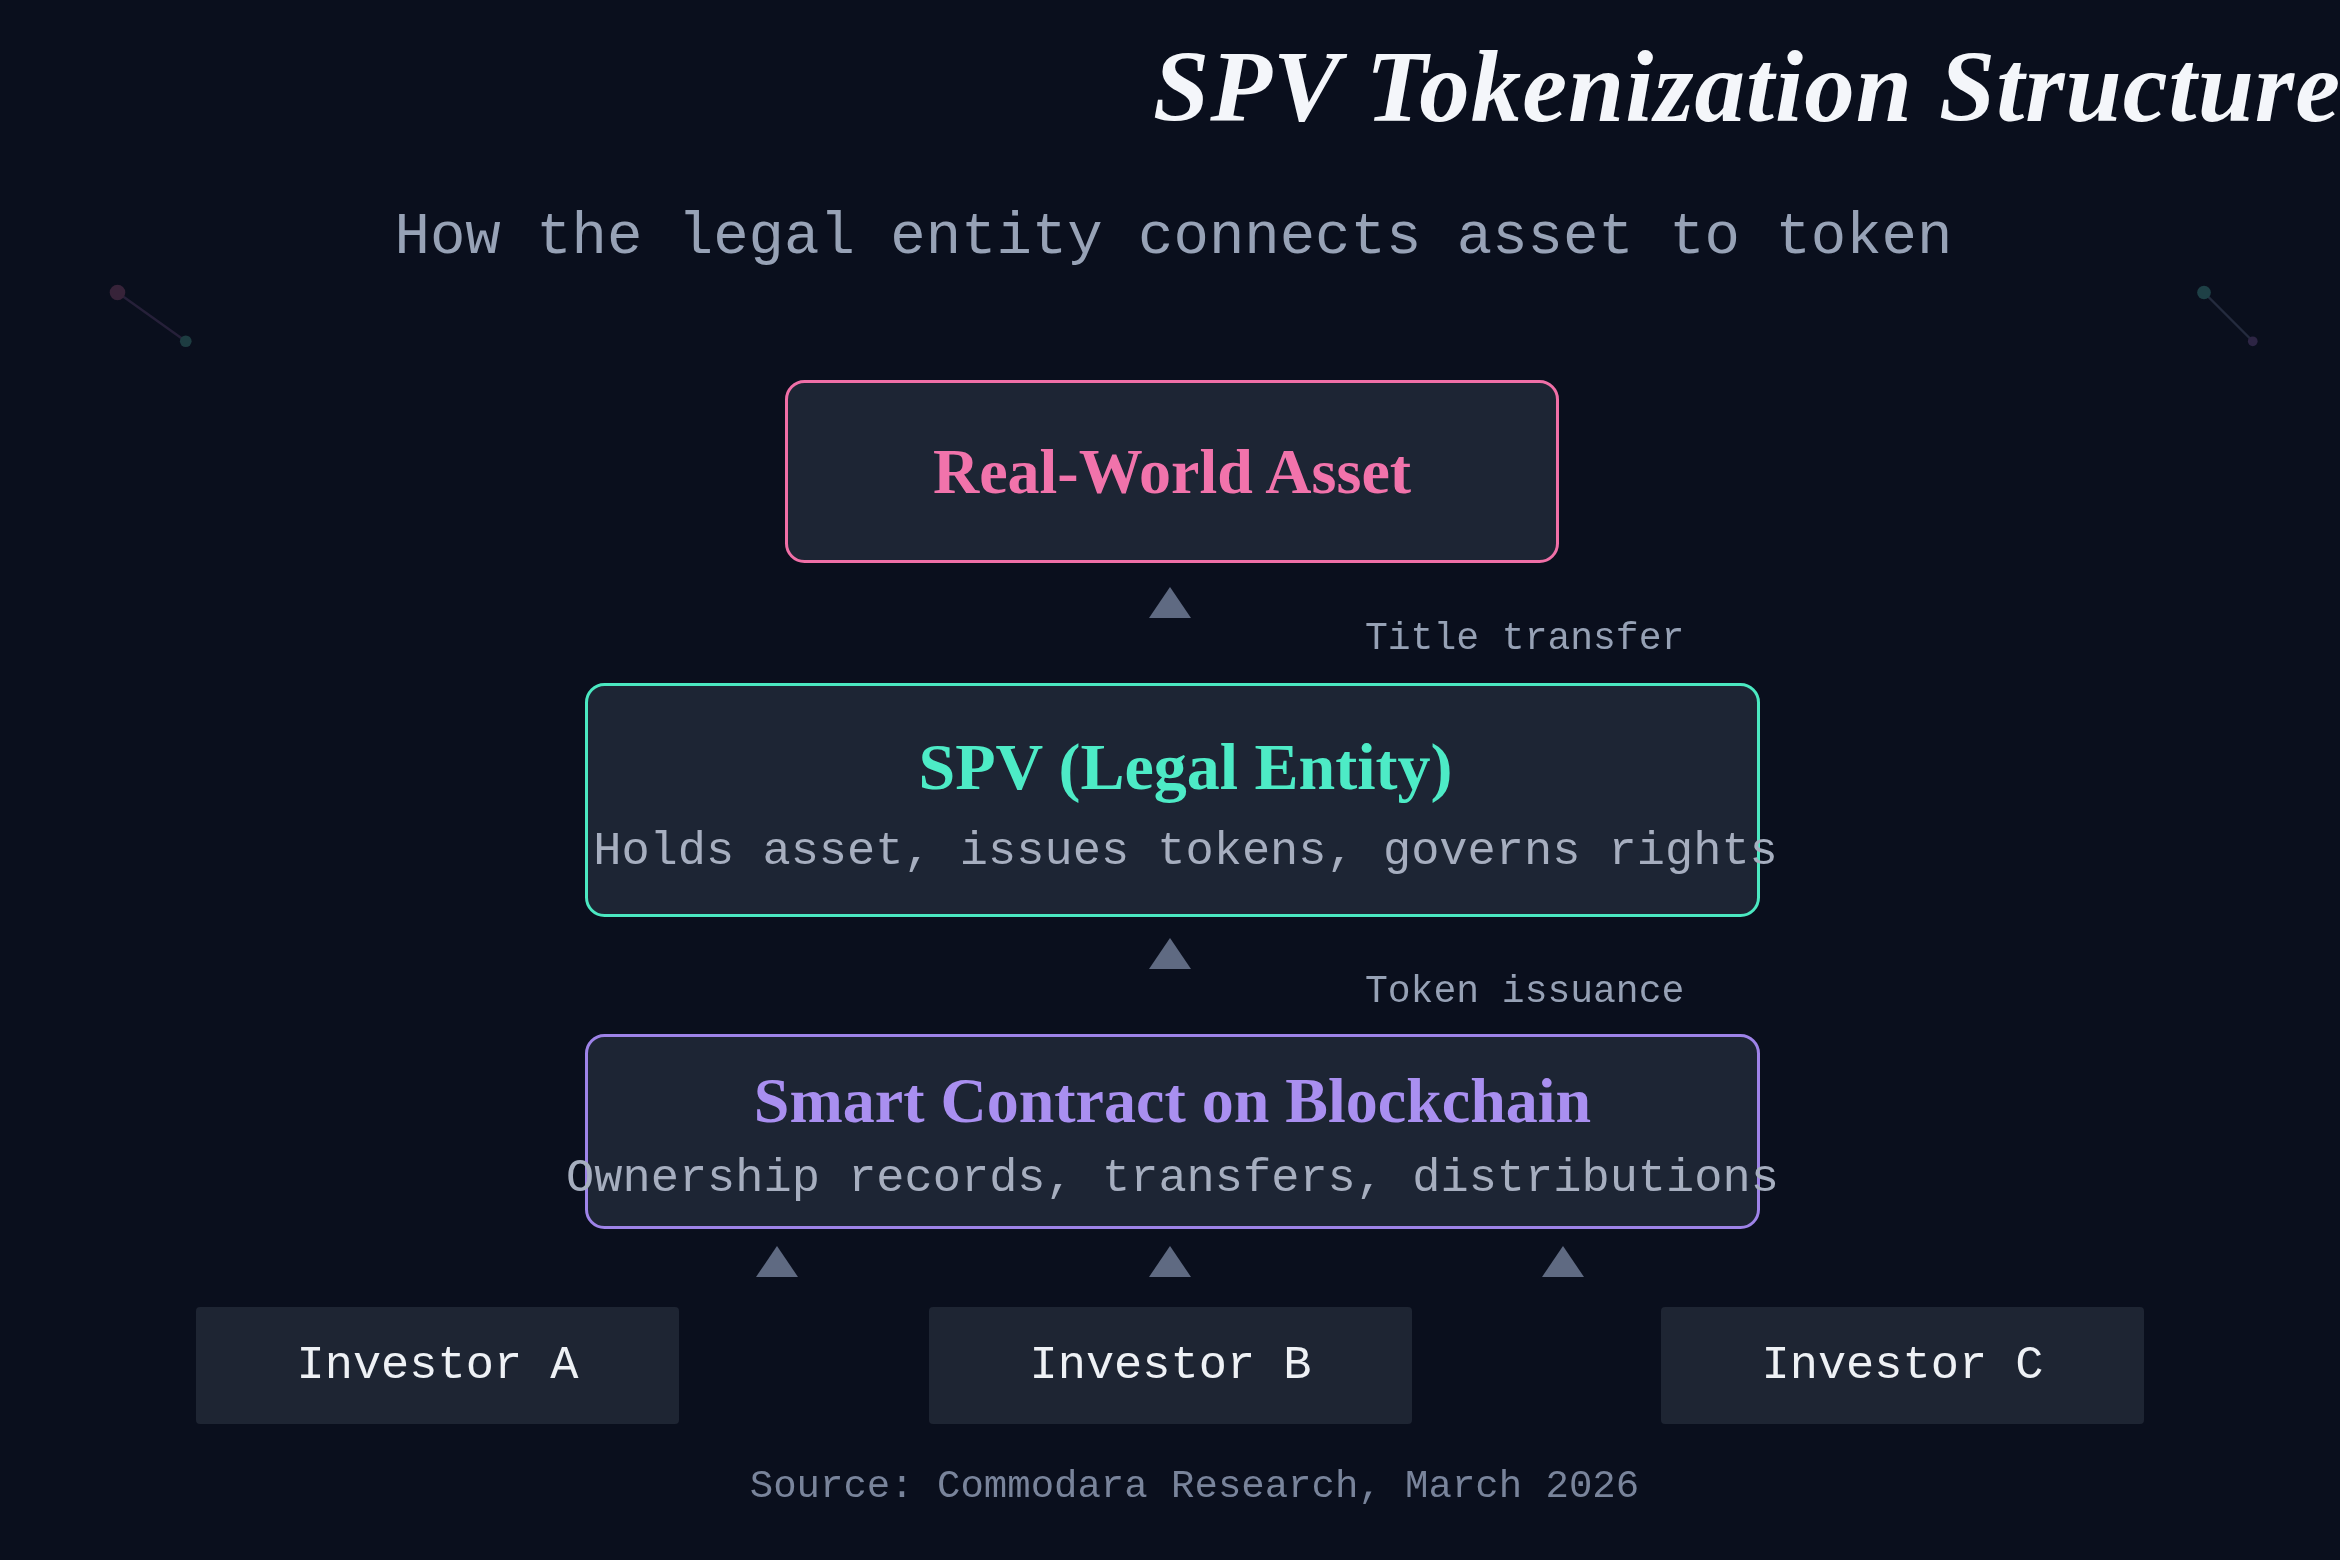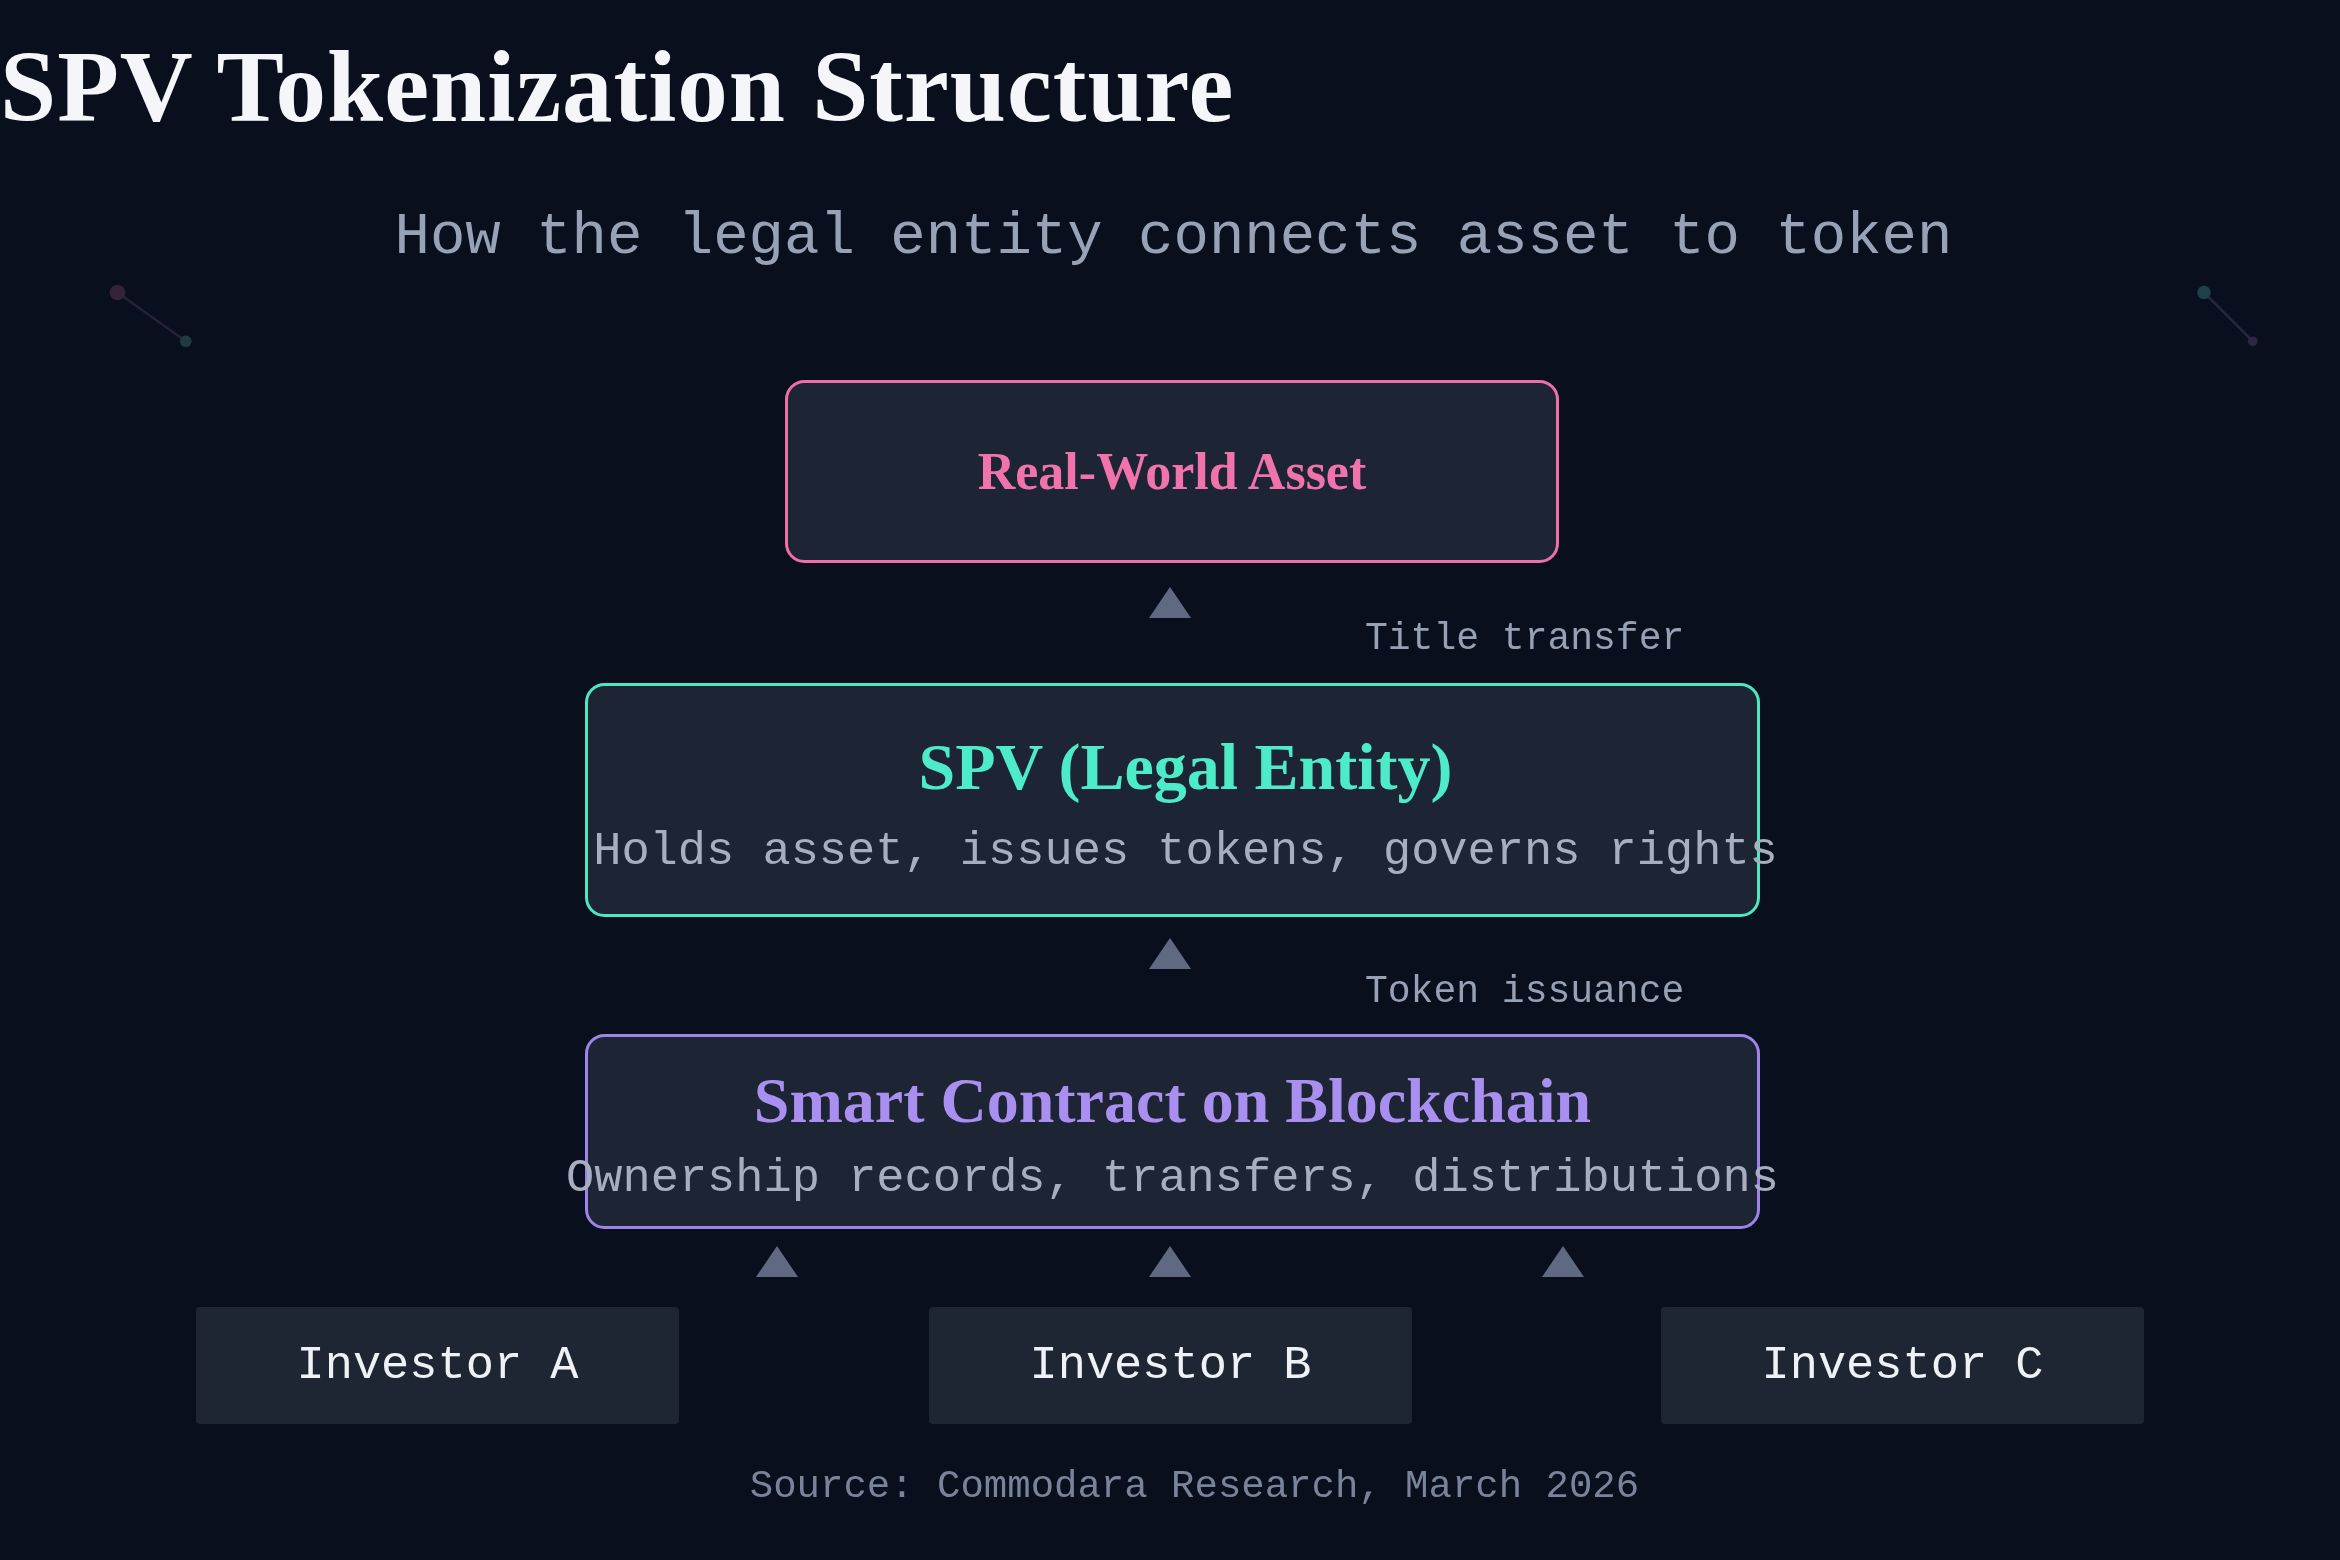--- a/index.html
+++ b/index.html
@@ -11,27 +11,28 @@
     background: var(--background);
     overflow: hidden;
     font-family: "Liberation Mono", monospace;
   }
   .decor-svg { position: absolute; left: 0; top: 0; width: 2341px; height: 1560px; }
 
   .page-title {
     position: absolute;
     left: 0; top: 37px;
     width: 100%;
-    text-align: left;
+    text-align: right;
     font-family: "Liberation Serif", serif;
     font-weight: bold;
     font-size: 101px;
     line-height: 1.0;
     color: var(--title);
     letter-spacing: 1px;
+    font-style: italic;
   }
   .page-subtitle {
     position: absolute;
     left: 3px; top: 203px;
     width: 100%;
     text-align: center;
     font-size: 59px;
     line-height: 1.2;
     color: var(--subtitle);
   }
@@ -54,21 +55,21 @@
   .node-desc {
     line-height: 1.0;
     color: var(--desc);
     white-space: nowrap;
   }
 
   .node-rwa {
     left: 785px; top: 380px; width: 774px; height: 183px;
     border: 3.9px solid var(--pink);
   }
-  .node-rwa .node-title { font-size: 52px; color: var(--pink-text); }
+  .node-rwa .node-title { font-size: 64px; color: var(--pink-text); }
 
   .node-spv {
     left: 585px; top: 683px; width: 1175px; height: 234px;
     border: 3.9px solid var(--teal);
     padding-left: 26px;
   }
   .node-spv .node-title { font-size: 66px; color: var(--teal-text); }
   .node-spv .node-desc { font-size: 47px; margin-top: 19.5px; }
 
   .node-contract {

